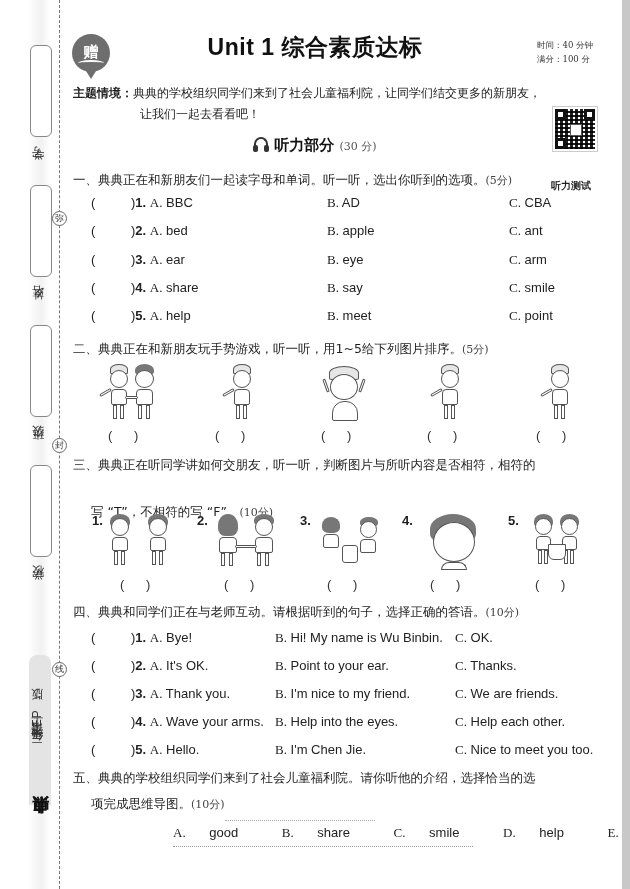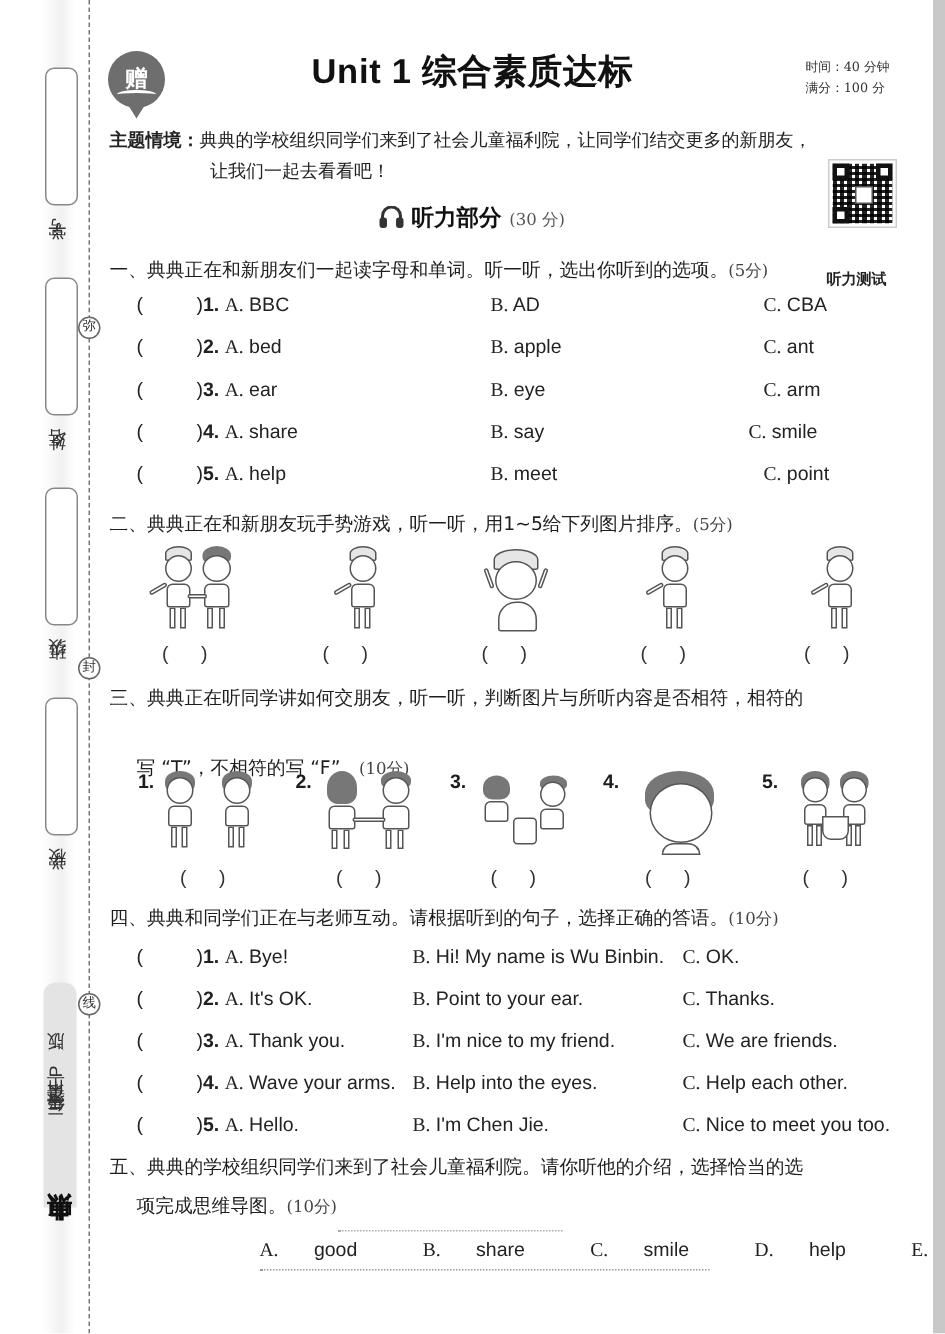--- a/index.html
+++ b/index.html
@@ -147,21 +147,21 @@
 <div class="q-row" style="top:252px">
   <span class="paren">(</span>
   <span class="close"><span>)</span><span class="num">3.</span> <span class="letter">A.</span> <span>ear</span></span>
   <span class="opt" style="left:236px"><span class="letter">B.</span> <span>eye</span></span>
   <span class="opt" style="left:418px"><span class="letter">C.</span> <span>arm</span></span>
 </div>
 <div class="q-row" style="top:280px">
   <span class="paren">(</span>
   <span class="close"><span>)</span><span class="num">4.</span> <span class="letter">A.</span> <span>share</span></span>
   <span class="opt" style="left:236px"><span class="letter">B.</span> <span>say</span></span>
-  <span class="opt" style="left:408px"><span class="letter">C.</span> <span>smile</span></span>
+  <span class="opt" style="left:418px"><span class="letter">C.</span> <span>smile</span></span>
 </div>
 <div class="q-row" style="top:308px">
   <span class="paren">(</span>
   <span class="close"><span>)</span><span class="num">5.</span> <span class="letter">A.</span> <span>help</span></span>
   <span class="opt" style="left:236px"><span class="letter">B.</span> <span>meet</span></span>
   <span class="opt" style="left:418px"><span class="letter">C.</span> <span>point</span></span>
 </div>
 
 <div class="sec-title" style="top:341px">
   <span>二、典典正在和新朋友玩手势游戏，听一听，用1~5给下列图片排序。</span><span class="pts">(5分)</span>

